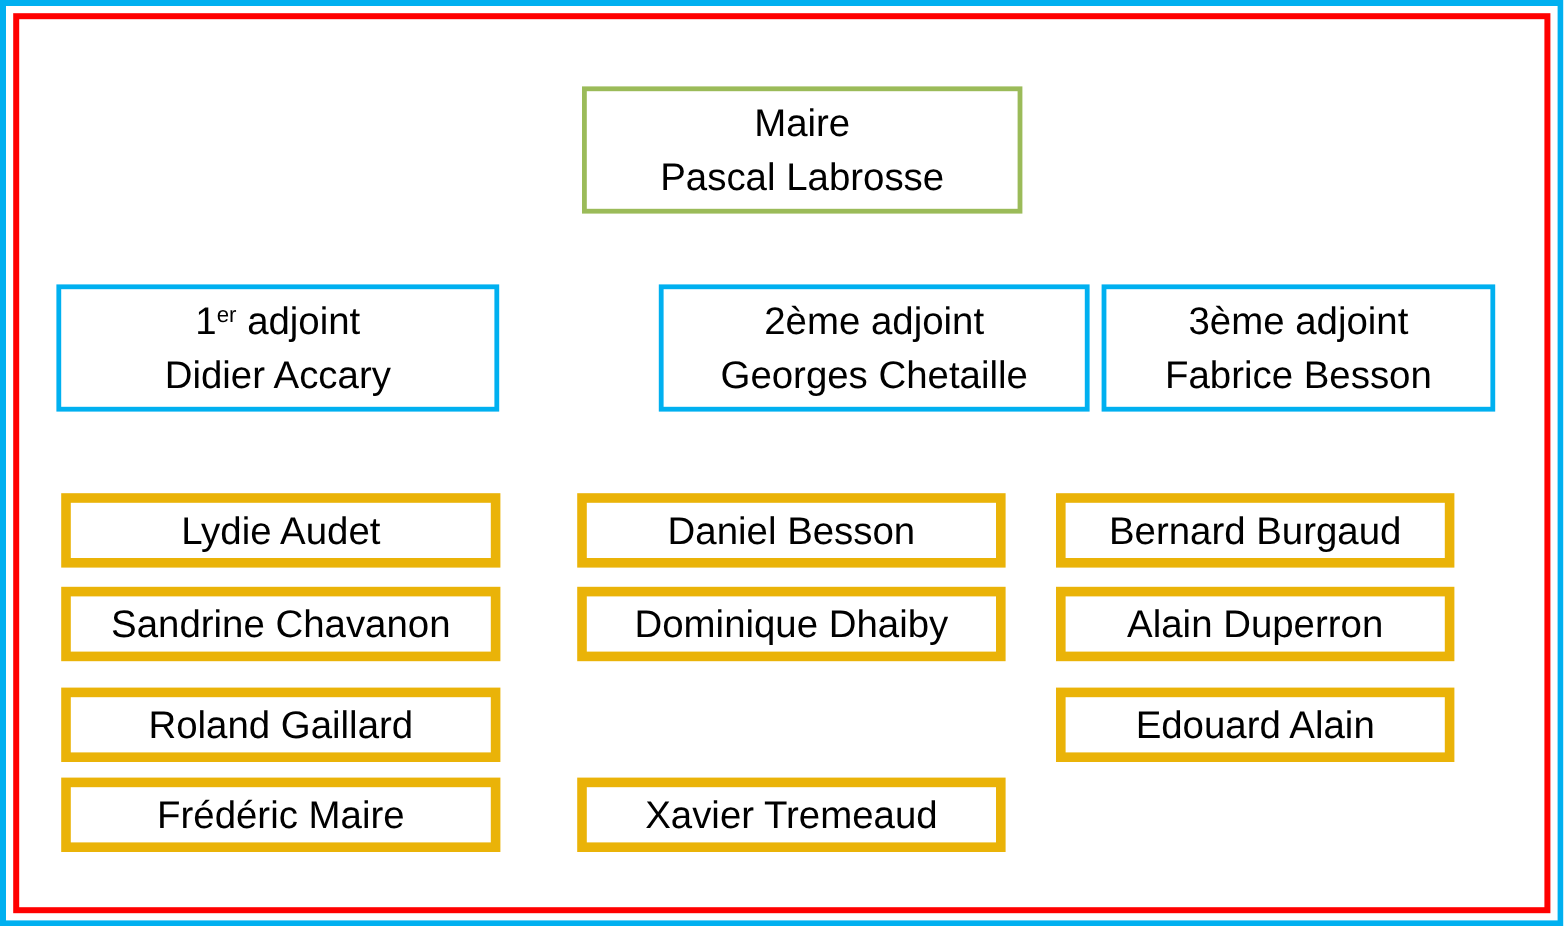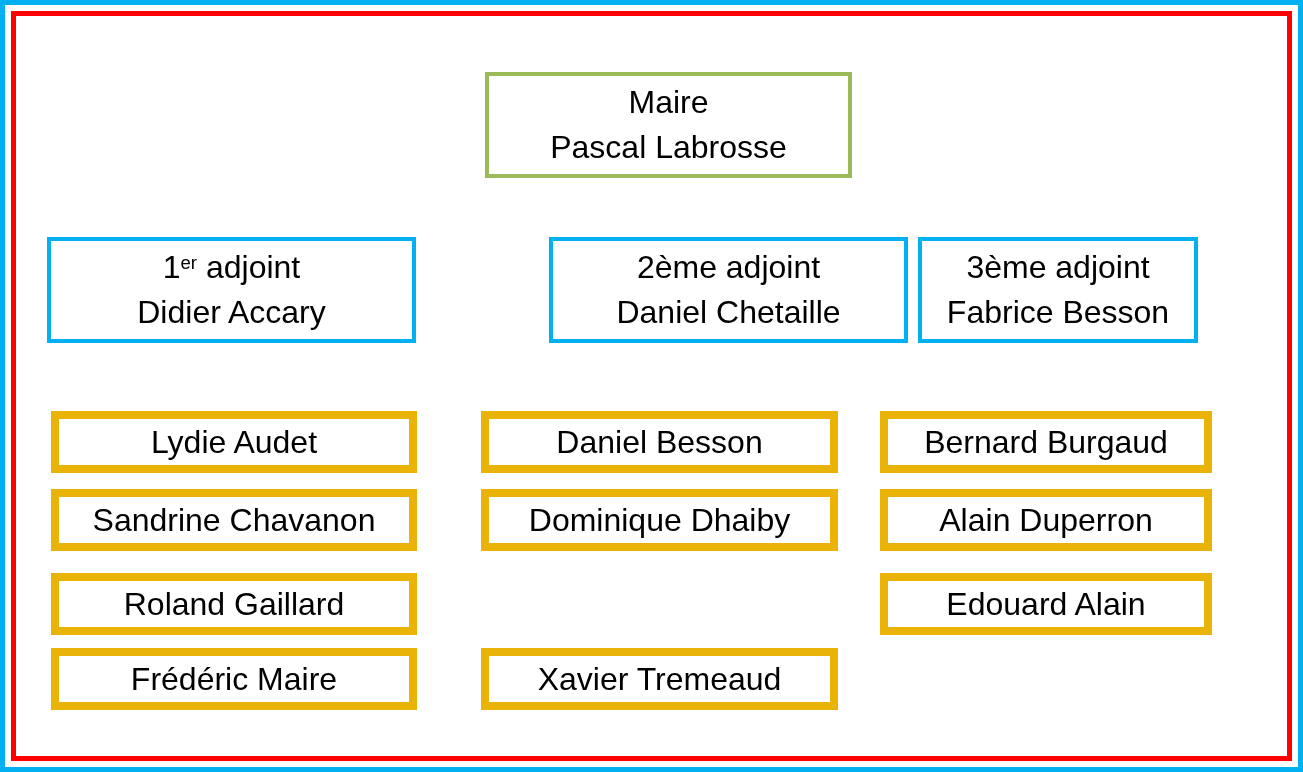--- a/index.html
+++ b/index.html
@@ -44,21 +44,21 @@
     border: 4px solid #9BBB59;
     line-height: 45px;
   }
   .adj {
     top: 237px; height: 106px;
     border: 4px solid #00B0F0;
     line-height: 45px;
   }
   .adj.c1 { left: 47px;  width: 369px; text-align: right; }
   .adj.c2 { left: 503px; width: 359px; margin-left: 46px; }
-  .adj.c3 { left: 918px; width: 280px; }
+  .adj.c3 { left: 918px; width: 328px; }
   .mem {
     height: 62px;
     border: 8px solid #eab308;
     line-height: 54px;
   }
   .mem.c1 { left: 51px;  width: 366px; }
   .mem.c2 { left: 481px; width: 357px; }
   .mem.c3 { left: 880px; width: 332px; }
   .r1 { top: 411px; }
   .r2 { top: 489px; }
@@ -80,21 +80,21 @@
     <div>Pascal Labrosse</div>
   </div>
 
   <div class="box adj c1">
     <div><span>1</span><span class="sup">er</span><span> adjoint</span></div>
     <div>Didier Accary</div>
   </div>
 
   <div class="box adj c2">
     <div><span>2ème</span><span class="sup"></span><span> adjoint</span></div>
-    <div>Daniel Chetaille</div>
+    <div>Georges Chetaille</div>
   </div>
 
   <div class="box adj c3">
     <div><span>3ème</span><span class="sup"></span><span> adjoint</span></div>
     <div>Fabrice Besson</div>
   </div>
 
   <div class="box mem c1 r1">
       <span>Lydie Audet</span>
     </div>

